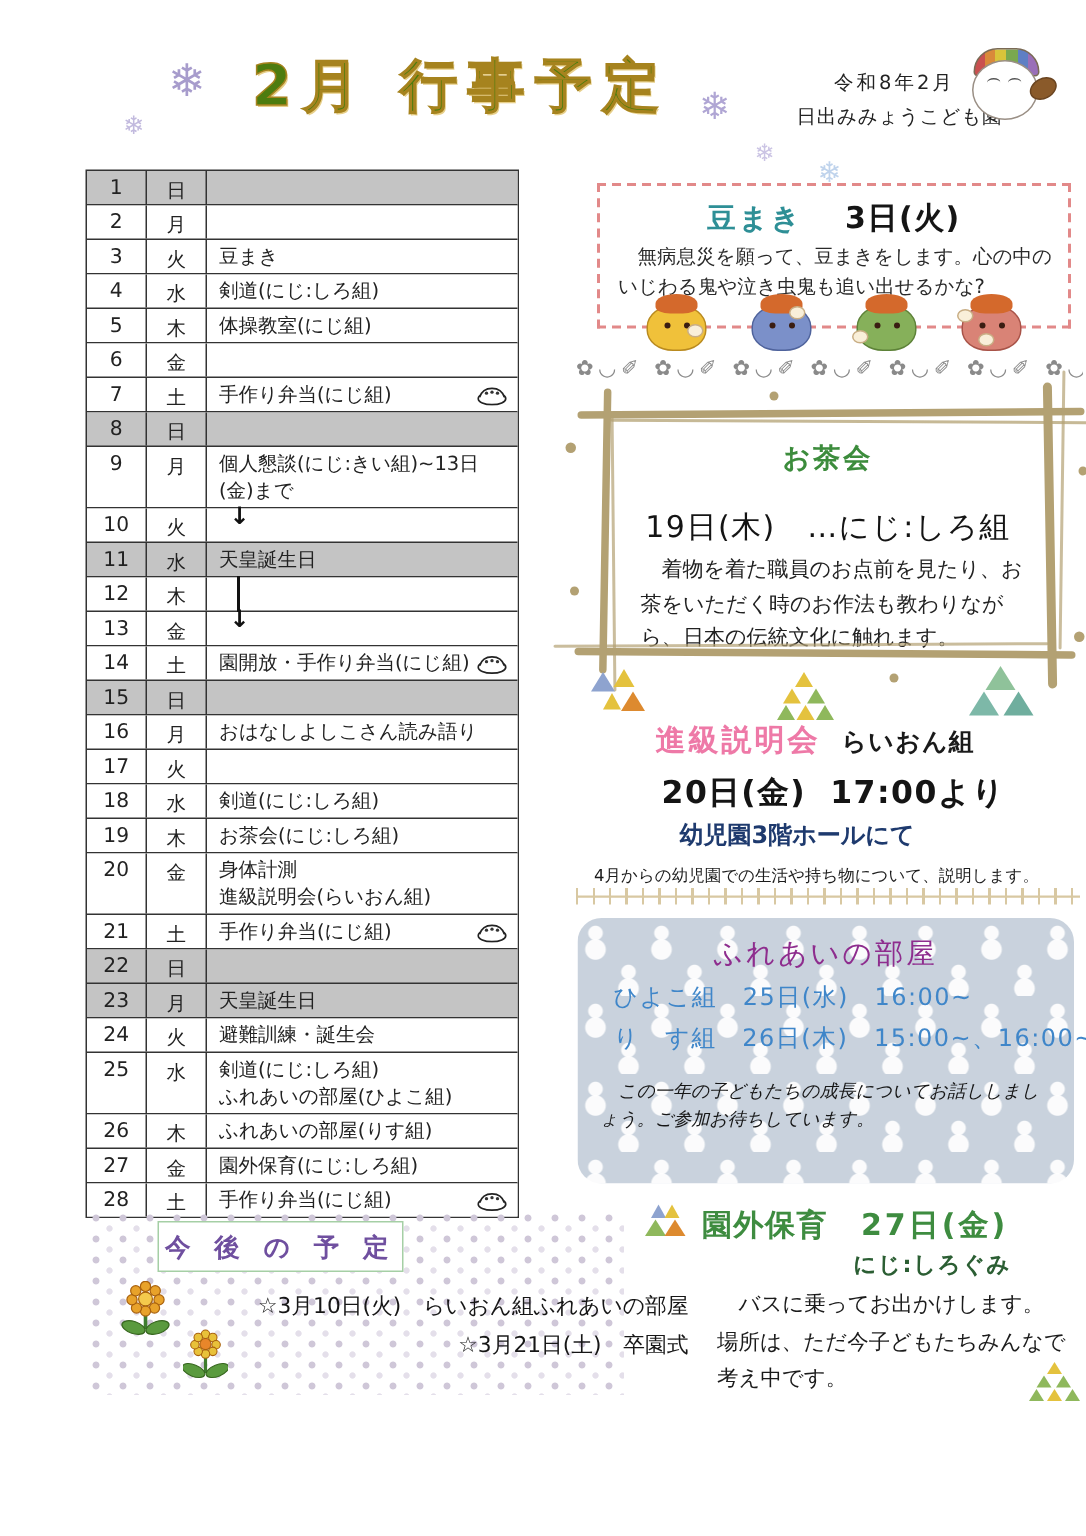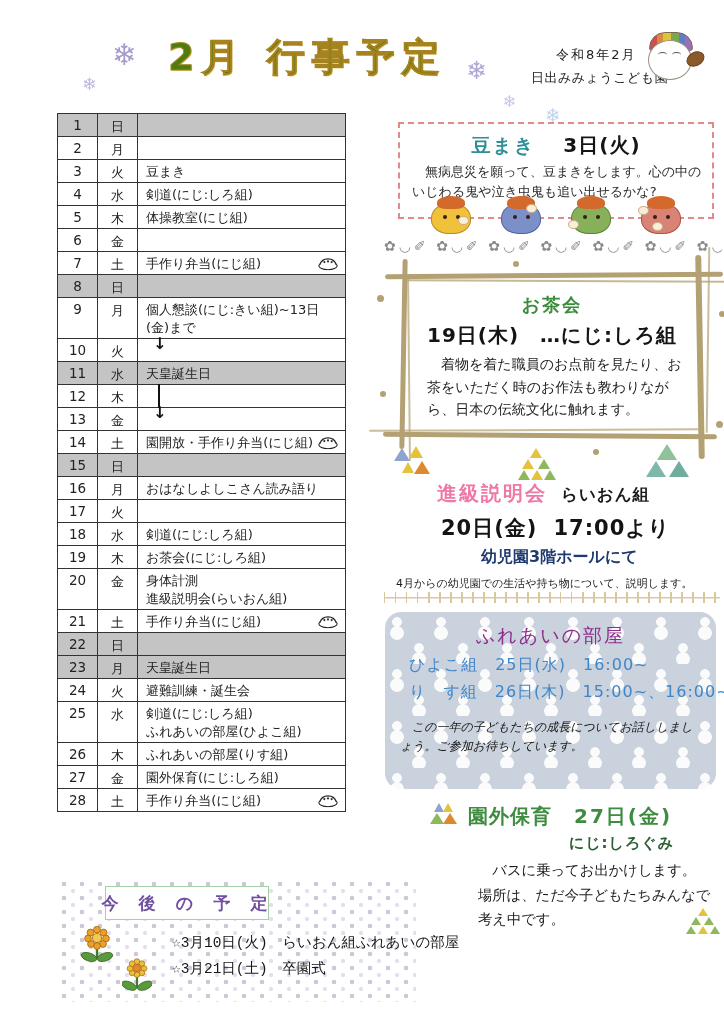--- a/index.html
+++ b/index.html
@@ -51,33 +51,33 @@
   .oni.g{background:#86b05a;border:1.5px solid #5d8238;}
   .oni.r{background:#d98376;border:1.5px solid #a85348;}
   .bean{position:absolute;width:9px;height:7px;background:#f9efd9;border:1px solid #c9ae85;border-radius:50%;}
   
   .tea-divider{position:absolute;left:384px;top:238px;width:338px;text-align:center;font-size:14px;color:#8a8a8a;letter-spacing:3px;white-space:nowrap;overflow:hidden;}
   
   .ocha{position:absolute;left:393px;top:271px;width:318px;height:170px;}
   .fl{position:absolute;background:#b3a173;border-radius:4px;}
   .fdot{position:absolute;background:#b3a173;border-radius:50%;}
   .ocha-title{color:#3c8c3c;font-weight:bold;font-size:18px;letter-spacing:2px;text-align:center;margin-top:22px;}
-  .ocha-date{font-weight:bold;font-size:20px;letter-spacing:1px;text-align:center;margin-top:5px;color:#141414;white-space:nowrap;}
+  .ocha-date{font-weight:normal;font-size:20px;letter-spacing:1px;text-align:center;margin-top:21px;color:#141414;white-space:nowrap;}
   .ocha-body{font-size:14px;line-height:1.62;padding:5px 26px 0 34px;color:#222;font-family:Liberation Serif, serif;}
   
   .tri{position:absolute;width:0;height:0;border-style:solid;border-color:transparent;}
   
   .shinkyu{position:absolute;left:385px;top:480px;width:336px;}
   .sk-l1{margin-left:52px;white-space:nowrap;}
   .sk-title{color:#ee79a7;font-weight:bold;font-size:20px;letter-spacing:2px;}
   .sk-class{color:#1a1a1a;font-weight:bold;font-size:16.5px;margin-left:14px;letter-spacing:1px;}
   .sk-l2{margin-left:56px;margin-top:7px;white-space:nowrap;}
   .sk-date,.sk-time{font-weight:bold;font-size:21px;color:#141414;letter-spacing:1px;}
   .sk-time{margin-left:16px;}
-  .sk-place{margin-left:96px;margin-top:5px;color:#1e3a6e;font-weight:bold;font-size:16px;white-space:nowrap;}
+  .sk-place{margin-left:68px;margin-top:5px;color:#1e3a6e;font-weight:bold;font-size:16px;white-space:nowrap;}
   .sk-body{margin-top:7px;font-size:11px;line-height:1.55;color:#1c1c1c;}
   .stitch{position:absolute;left:384px;top:592px;width:336px;height:11px;
     background:linear-gradient(#d8c8a2 0 0) center/100% 1.5px no-repeat,
     repeating-linear-gradient(90deg,#d8c8a2 0 1.5px,transparent 1.5px 11px);}
   
   .fureai{position:absolute;left:385px;top:612px;width:331px;height:177px;border-radius:16px;
     background-color:#c9d2dd;
     background-image:
       radial-gradient(circle at 12px 10px,rgba(255,255,255,.92) 4.5px,transparent 5.2px),
       radial-gradient(circle at 12px 21px,rgba(255,255,255,.92) 6.5px,transparent 7.2px),
@@ -90,29 +90,29 @@
   
   .engai{position:absolute;left:428px;top:803px;width:294px;}
   .engai-head{display:flex;align-items:flex-start;white-space:nowrap;}
   .engai-icon{position:relative;width:32px;height:26px;flex:none;margin-right:8px;}
   .engai-title{color:#3e8c40;font-weight:bold;font-size:20px;letter-spacing:1px;}
   .engai-date{color:#3e8c40;font-weight:bold;font-size:20px;letter-spacing:2px;margin-left:22px;}
   .engai-class{text-align:right;margin:4px 48px 0 0;color:#2b5e33;font-weight:bold;font-size:15px;letter-spacing:1px;}
   .engai-body{margin:5px 0 0 50px;width:242px;font-size:14.3px;line-height:1.72;color:#1b1b1b;}
   .engai-pyr{position:absolute;right:2px;bottom:-2px;width:34px;height:26px;}
   
-  .kongo-area{position:absolute;left:60px;top:880px;width:356px;height:122px;
+  .kongo-area{position:absolute;left:60px;top:808px;width:356px;height:122px;
     background-image:
       radial-gradient(circle at 4px 4px,#cfc7d8 2px,transparent 2.6px),
       radial-gradient(circle at 13px 11px,#e4dfea 1.8px,transparent 2.4px);
-    background-size:18px 14px;font-family:Liberation Mono, monospace;}
+    background-size:18px 14px;}
   .kongo-box{position:absolute;left:45px;top:6px;width:164px;height:34px;background:#fff;border:1.5px solid #a5cfa5;
     display:flex;align-items:center;justify-content:center;box-sizing:border-box;}
   .kongo-title{color:#6f4f9f;font-weight:bold;font-size:17px;letter-spacing:5px;white-space:nowrap;}
-  .kongo-items{position:absolute;left:112px;top:50px;font-size:14.5px;line-height:26px;color:#161616;white-space:nowrap;}
+  .kongo-items{position:absolute;left:112px;top:50px;font-size:14.5px;line-height:26px;color:#161616;white-space:nowrap;text-align:right;}
   .flower{position:absolute;}
 </style>
 </head>
 <body>
 
 <div class="page-title">2月 行事予定</div>
 <div class="hdr-date">令和8年2月</div>
 <div class="hdr-org">日出みみょうこども園</div>
 
 <span class="snow" style="left:112px;top:40px;font-size:30px;color:#a79ccc;">❄</span>

